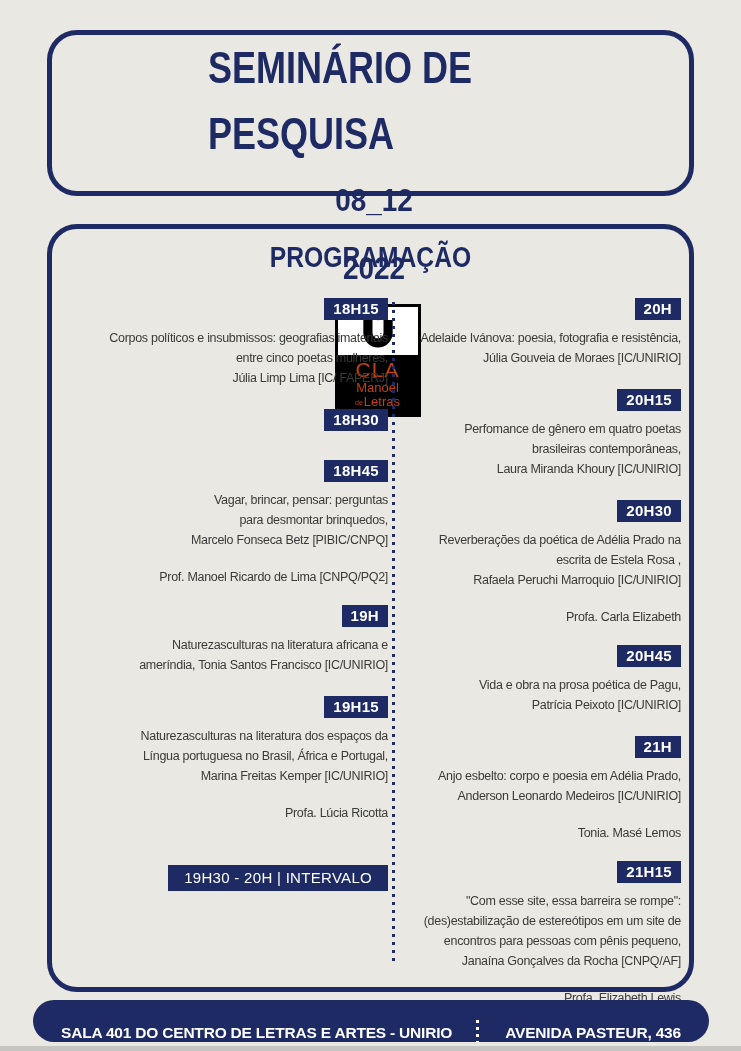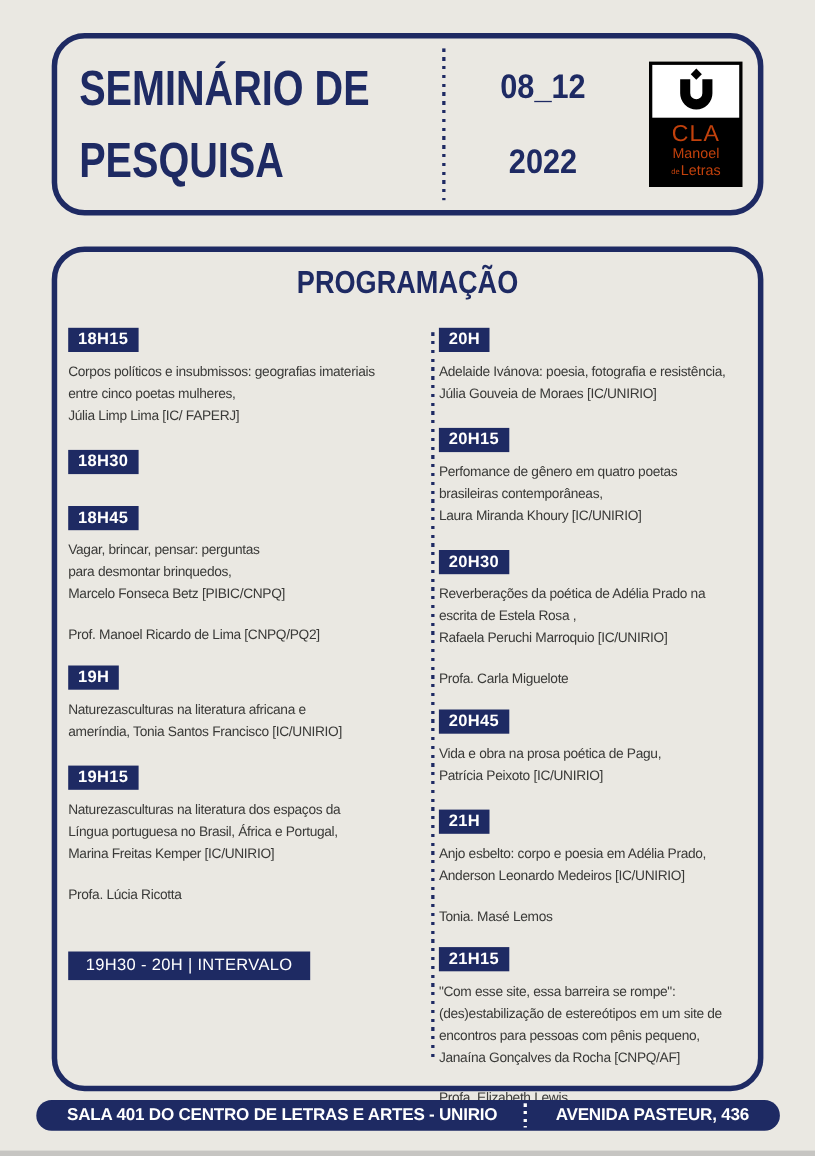--- a/index.html
+++ b/index.html
@@ -17,20 +17,21 @@
   
   .header-box {
     position: absolute;
     left: 47px; top: 30px;
     width: 647px; height: 166px;
     border: 5px solid #1e2a63;
     border-radius: 30px;
     display: flex;
     align-items: center;
     padding: 0 14px 0 20px;
+    flex-direction: column;
   }
   .header-title {
     flex: 1;
     color: #1e2a63;
     font-size: 45px;
     font-weight: 700;
     line-height: 1.47;
     letter-spacing: 0px;
     transform: scaleX(0.80);
     transform-origin: left center;
@@ -91,21 +92,21 @@
     font-weight: 700;
     transform: scaleX(0.85);
     transform-origin: center;
     white-space: nowrap;
   }
   .columns {
     display: flex;
     margin-top: 24px;
     padding: 0 8px 0 10px;
   }
-  .col { text-align: left; }
+  .col { text-align: right; }
   .col-left { width: 326px; }
   .col-right { flex: 1; }
   .col-divider { height: 660px; align-self: flex-start; margin: 4px 4px 0 4px; }
 
   .entry { margin-bottom: 21px; }
   .time-badge {
     display: inline-block;
     background: #1e2a63;
     color: #fff;
     font-size: 15px;
@@ -134,25 +135,25 @@
     font-weight: 400;
     letter-spacing: 0.3px;
     padding: 4px 16px 5px;
     margin-top: 24px;
   }
 
   
   .footer-bar {
     position: absolute;
     left: 33px; top: 1000px;
-    width: 676px; height: 28px;
+    width: 676px; height: 42px;
     background: #1e2a63;
     border-radius: 23px;
     display: flex;
-    align-items: center;
+    align-items: flex-end;
     color: #fff;
     font-weight: 700;
     font-size: 15.5px;
     letter-spacing: -0.2px;
     padding: 0 28px;
     white-space: nowrap;
   }
   .footer-divider {
     width: 3px; height: 22px;
     margin: 0 26px 0 24px;
@@ -205,21 +206,21 @@
             <div class="entry"><div class="time-badge">18H45</div><div class="entry-text">Vagar, brincar, pensar: perguntas<br>para desmontar brinquedos,<br>Marcelo Fonseca Betz [PIBIC/CNPQ]</div><div class="advisor">Prof. Manoel Ricardo de Lima  [CNPQ/PQ2]</div></div>
             <div class="entry"><div class="time-badge">19H</div><div class="entry-text">Naturezasculturas na literatura africana e<br>ameríndia, Tonia Santos Francisco [IC/UNIRIO]</div></div>
             <div class="entry"><div class="time-badge">19H15</div><div class="entry-text">Naturezasculturas na literatura dos espaços da<br>Língua portuguesa no Brasil, África e Portugal,<br>Marina Freitas Kemper [IC/UNIRIO]</div><div class="advisor">Profa. Lúcia Ricotta</div></div>
           </div>
         <div class="interval-badge">19H30 - 20H  |  INTERVALO</div>
       </div>
       <div class="v-dotted col-divider"></div>
       <div class="col col-right" id="right-entries">
           <div class="entry"><div class="time-badge">20H</div><div class="entry-text">Adelaide Ivánova: poesia, fotografia e resistência,<br>Júlia Gouveia de Moraes [IC/UNIRIO]</div></div>
           <div class="entry"><div class="time-badge">20H15</div><div class="entry-text">Perfomance de gênero em quatro poetas<br>brasileiras contemporâneas,<br>Laura Miranda Khoury [IC/UNIRIO]</div></div>
-          <div class="entry"><div class="time-badge">20H30</div><div class="entry-text">Reverberações da poética de Adélia Prado na<br>escrita de Estela Rosa ,<br>Rafaela Peruchi Marroquio  [IC/UNIRIO]</div><div class="advisor">Profa. Carla Miguelote</div></div>
+          <div class="entry"><div class="time-badge">20H30</div><div class="entry-text">Reverberações da poética de Adélia Prado na<br>escrita de Estela Rosa ,<br>Rafaela Peruchi Marroquio  [IC/UNIRIO]</div><div class="advisor">Profa. Carla Elizabeth</div></div>
           <div class="entry"><div class="time-badge">20H45</div><div class="entry-text">Vida e obra na prosa poética de Pagu,<br>Patrícia Peixoto [IC/UNIRIO]</div></div>
           <div class="entry"><div class="time-badge">21H</div><div class="entry-text">Anjo esbelto: corpo e poesia em Adélia Prado,<br>Anderson Leonardo Medeiros [IC/UNIRIO]</div><div class="advisor">Tonia. Masé Lemos</div></div>
           <div class="entry"><div class="time-badge">21H15</div><div class="entry-text">"Com esse site, essa barreira se rompe":<br>(des)estabilização de estereótipos em um site de<br>encontros para pessoas com pênis pequeno,<br>Janaína Gonçalves da Rocha [CNPQ/AF]</div><div class="advisor">Profa. Elizabeth Lewis</div></div>
         </div>
     </div>
   </div>
 
   <div class="footer-bar">
     <span>SALA 401 DO CENTRO DE LETRAS E ARTES - UNIRIO</span>
     <span class="footer-divider"></span>

